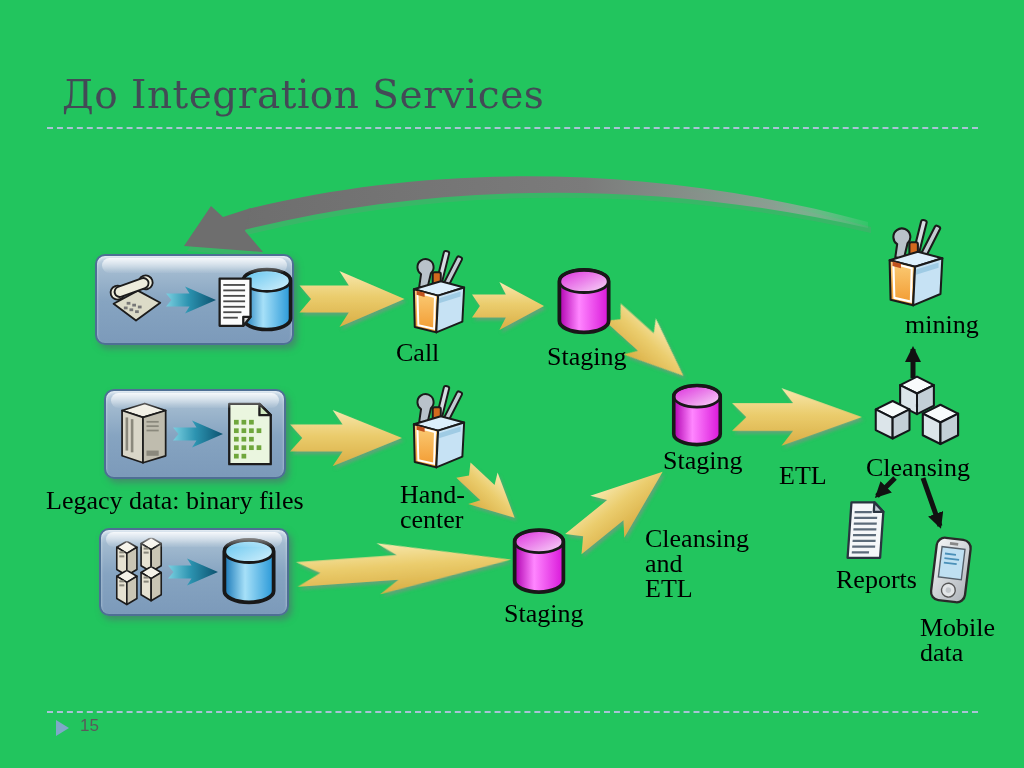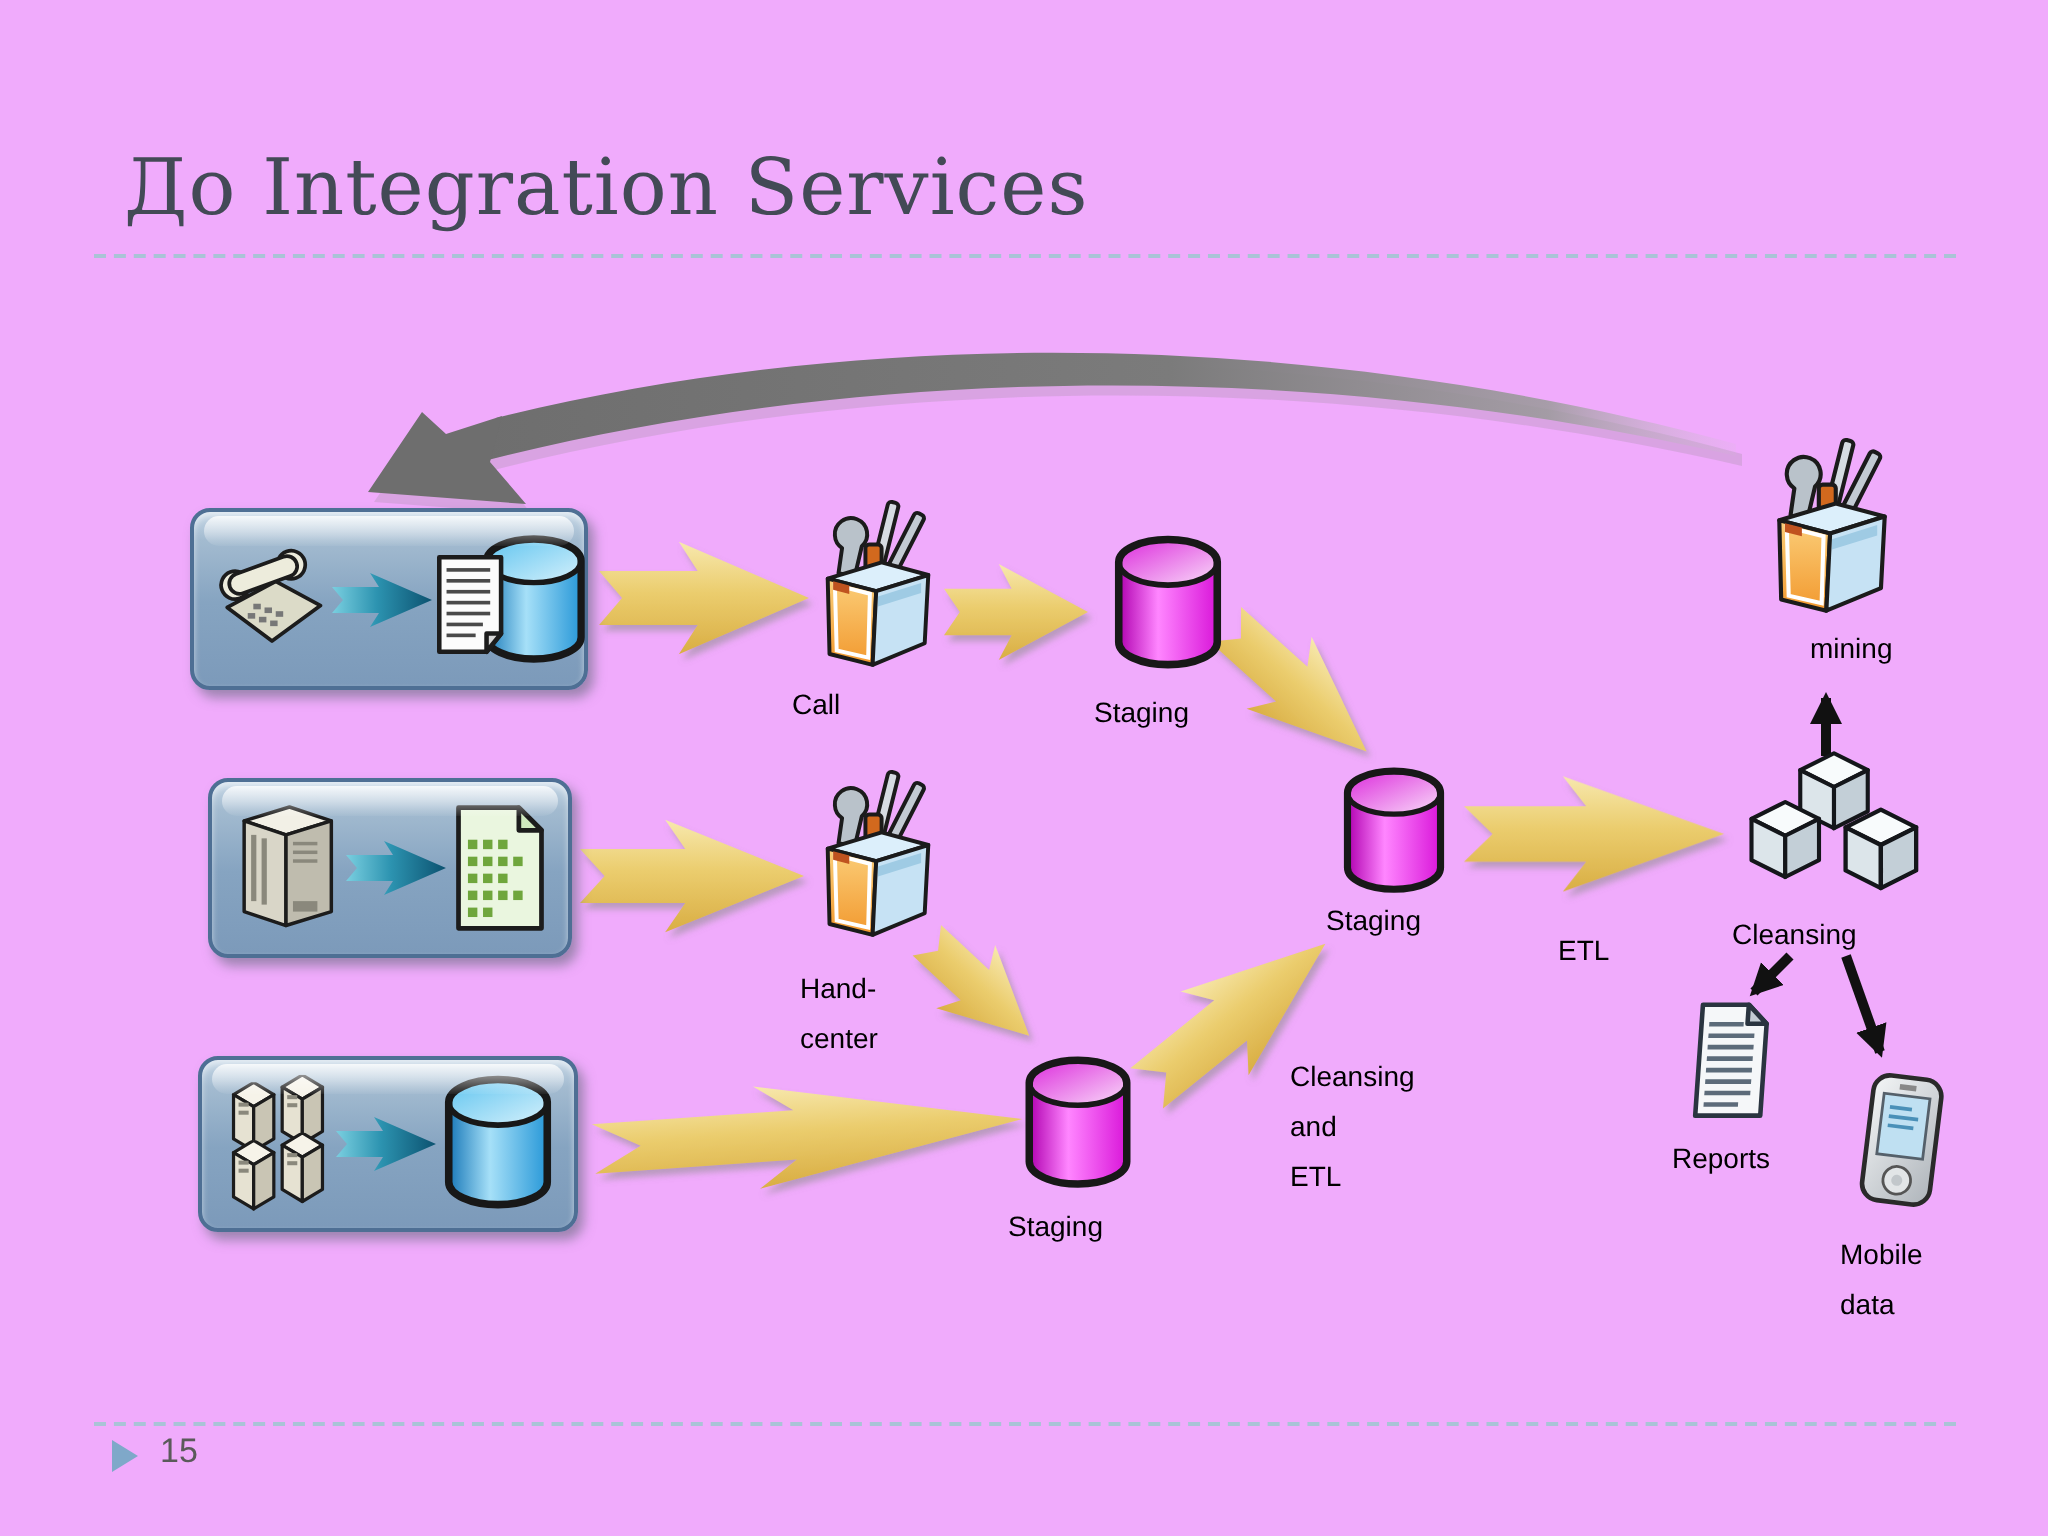--- a/index.html
+++ b/index.html
@@ -1,21 +1,21 @@
 <!DOCTYPE html>
 <html><head>
 <meta charset="utf-8">
 <style>
   html,body{margin:0;padding:0;background:#fff;}
-  .slide{position:relative;width:1024px;height:768px;background:#f0abfc;overflow:hidden;
+  .slide{position:relative;width:1024px;height:768px;background:#22c55e;overflow:hidden;
          font-family:"Liberation Sans",sans-serif;}
   .title{position:absolute;left:62px;top:72px;margin:0;font-family:"DejaVu Serif","Liberation Serif",serif;
          font-weight:400;font-size:39px;letter-spacing:.5px;color:#434A56;}
   .dashline{position:absolute;left:47px;width:931px;height:0;border-top:2px dashed #A9C3D6;}
-  .lbl{position:absolute;font-size:14px;line-height:25px;color:#000;white-space:pre-line;z-index:3;}
+  .lbl{position:absolute;font-size:26px;line-height:25px;color:#000;white-space:pre-line;z-index:3;font-family:Liberation Serif, serif;}
   .srcbox{position:absolute;z-index:2;border-radius:10px;border:2px solid #4E6F94;
           background:linear-gradient(180deg,#C6D7E6 0%,#A3BBD0 16%,#86A4C1 52%,#7C9ABA 100%);
           box-shadow:3px 4px 6px rgba(90,100,115,.55), inset 0 2px 3px rgba(255,255,255,.55);
           display:flex;align-items:center;justify-content:space-between;padding:5px 9px;box-sizing:border-box;}
   .srcbox::before{content:"";position:absolute;left:5px;right:5px;top:2px;height:15px;border-radius:8px;
           background:linear-gradient(rgba(255,255,255,.8),rgba(255,255,255,.05));pointer-events:none;}
   .srcbox svg{flex:none;}
   .icon-abs{position:absolute;z-index:2;}
   .canvas{position:absolute;left:0;top:0;z-index:1;}
   .footer-num{position:absolute;left:80px;top:716px;font-size:17px;color:#5a5a5a;z-index:3;}
@@ -315,20 +315,21 @@
     <svg width="56" height="68" viewBox="0 0 64 78">
         <use href="#sym-mainframe"></use>
       </svg>
     <svg width="50" height="38" viewBox="0 0 100 56">
         <use href="#sym-arrow" fill="url(#tealG)"></use>
       </svg>
     <svg width="50" height="66" viewBox="0 0 52 70">
         <use href="#sym-binaryfile"></use>
       </svg>
   </div>
+  <div class="lbl" style="left:46px;top:488px">Legacy data: binary files</div>
 
   <div class="srcbox" style="left:99px;top:528px;width:190px;height:88px">
     <svg width="58" height="70" viewBox="0 0 62 74">
         <use href="#sym-servers"></use>
       </svg>
     <svg width="50" height="38" viewBox="0 0 100 56">
         <use href="#sym-arrow" fill="url(#tealG)"></use>
       </svg>
     <svg width="62" height="72" viewBox="0 0 64 76">
         <use href="#sym-cyl-blue"></use>

